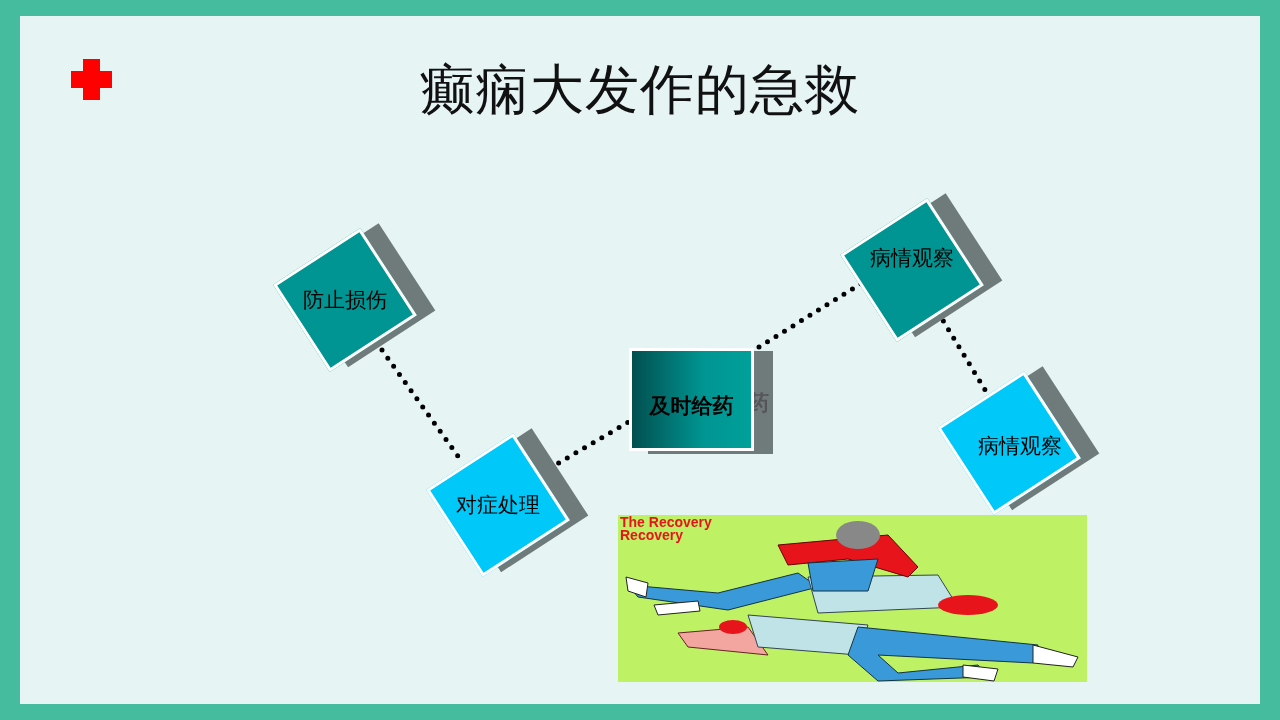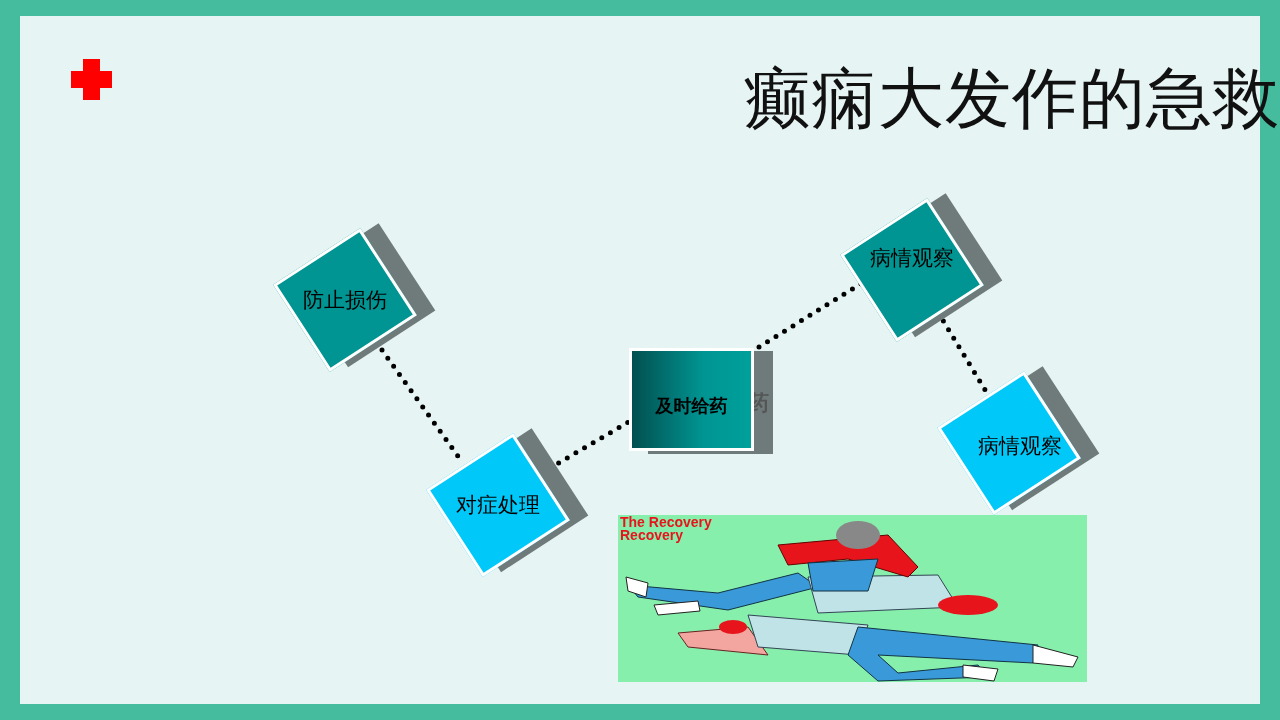--- a/index.html
+++ b/index.html
@@ -2,39 +2,39 @@
 <html><head>
 <meta charset="utf-8">
 <style>
   html, body { margin:0; padding:0; }
   body { width:1280px; height:720px; background:#46bc9f; position:relative; overflow:hidden;
          font-family:"DejaVu Sans", sans-serif; }
   .slide { position:absolute; left:20px; top:16px; width:1240px; height:688px; background:#e6f4f4; }
   .cross { position:absolute; }
   .cross .v { position:absolute; left:83px; top:59px; width:17px; height:41px; background:#ff0000; }
   .cross .h { position:absolute; left:71px; top:71px; width:41px; height:17px; background:#ff0000; }
-  .title { position:absolute; left:0; top:54px; width:1280px; text-align:right; font-size:66px;
+  .title { position:absolute; left:0; top:54px; width:1280px; text-align:center; font-size:54px;
            font-family:"DejaVu Serif", serif; color:#111; letter-spacing:1px; }
   .node { position:absolute; width:104px; height:104px; }
   .node .shadow { position:absolute; left:18px; top:6px; width:104px; height:104px; background:#6f7a7a; }
   .node .face { position:absolute; left:0; top:0; width:98px; height:98px; border:3px solid #fff; }
   .node .label { position:absolute; left:-20px; top:0; width:144px; height:104px; display:flex;
                  align-items:center; justify-content:center; font-weight:normal; font-size:21px; color:#000;
                  white-space:nowrap; }
   .teal { background:#009592; }
   .cyan { background:#00c8f8; }
   .mid { position:absolute; left:629px; top:348px; width:125px; height:103px; }
   .mid .shadow { position:absolute; left:19px; top:3px; width:125px; height:103px; background:#6f7a7a;
                  color:#555; font-weight:bold; font-size:21px; display:flex; align-items:center; justify-content:flex-end; padding-right:4px; box-sizing:border-box; }
   .mid .face { position:absolute; left:0; top:0; width:119px; height:97px; border:3px solid #fff;
                background:linear-gradient(to right, #024f4f, #009592 60%, #00a09a); }
   .mid .label { position:absolute; left:0; top:0; width:125px; height:116px; display:flex; align-items:center;
-                justify-content:center; font-weight:bold; font-size:18px; color:#000; white-space:nowrap; }
+                justify-content:center; font-weight:bold; font-size:21px; color:#000; white-space:nowrap; }
   svg.lines { position:absolute; left:0; top:0; }
-  .photo { position:absolute; left:618px; top:515px; width:469px; height:167px; background:#86efac; overflow:hidden; }
+  .photo { position:absolute; left:618px; top:515px; width:469px; height:167px; background:#bef264; overflow:hidden; }
   .photo .cap { position:absolute; left:2px; top:1px; color:#e8141c; font-weight:bold; font-size:14px; line-height:13px;
                 font-family:"Liberation Sans", sans-serif; }
 </style>
 </head>
 <body>
 
 <div class="slide"></div>
 
 <div class="cross">
   <div class="v"></div>

